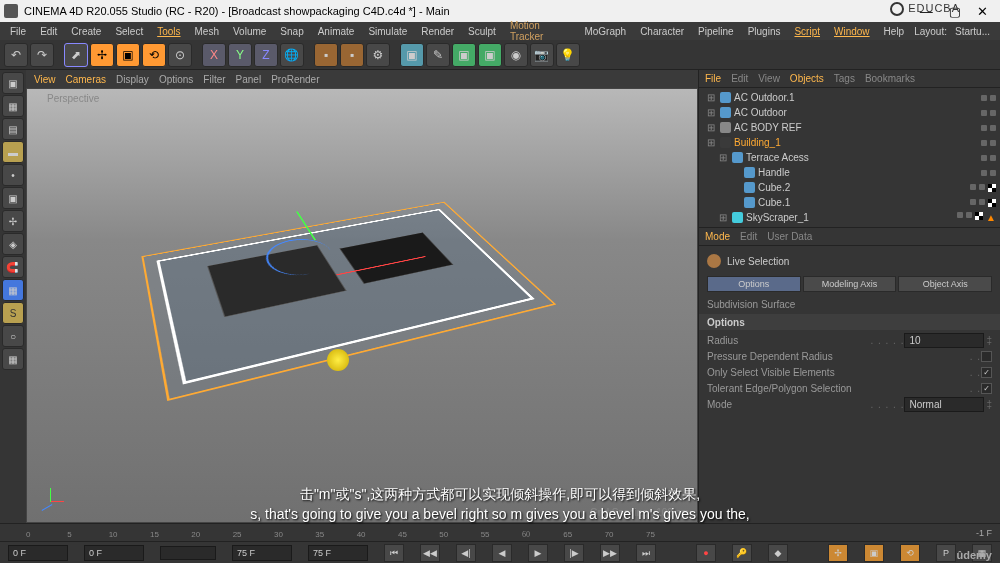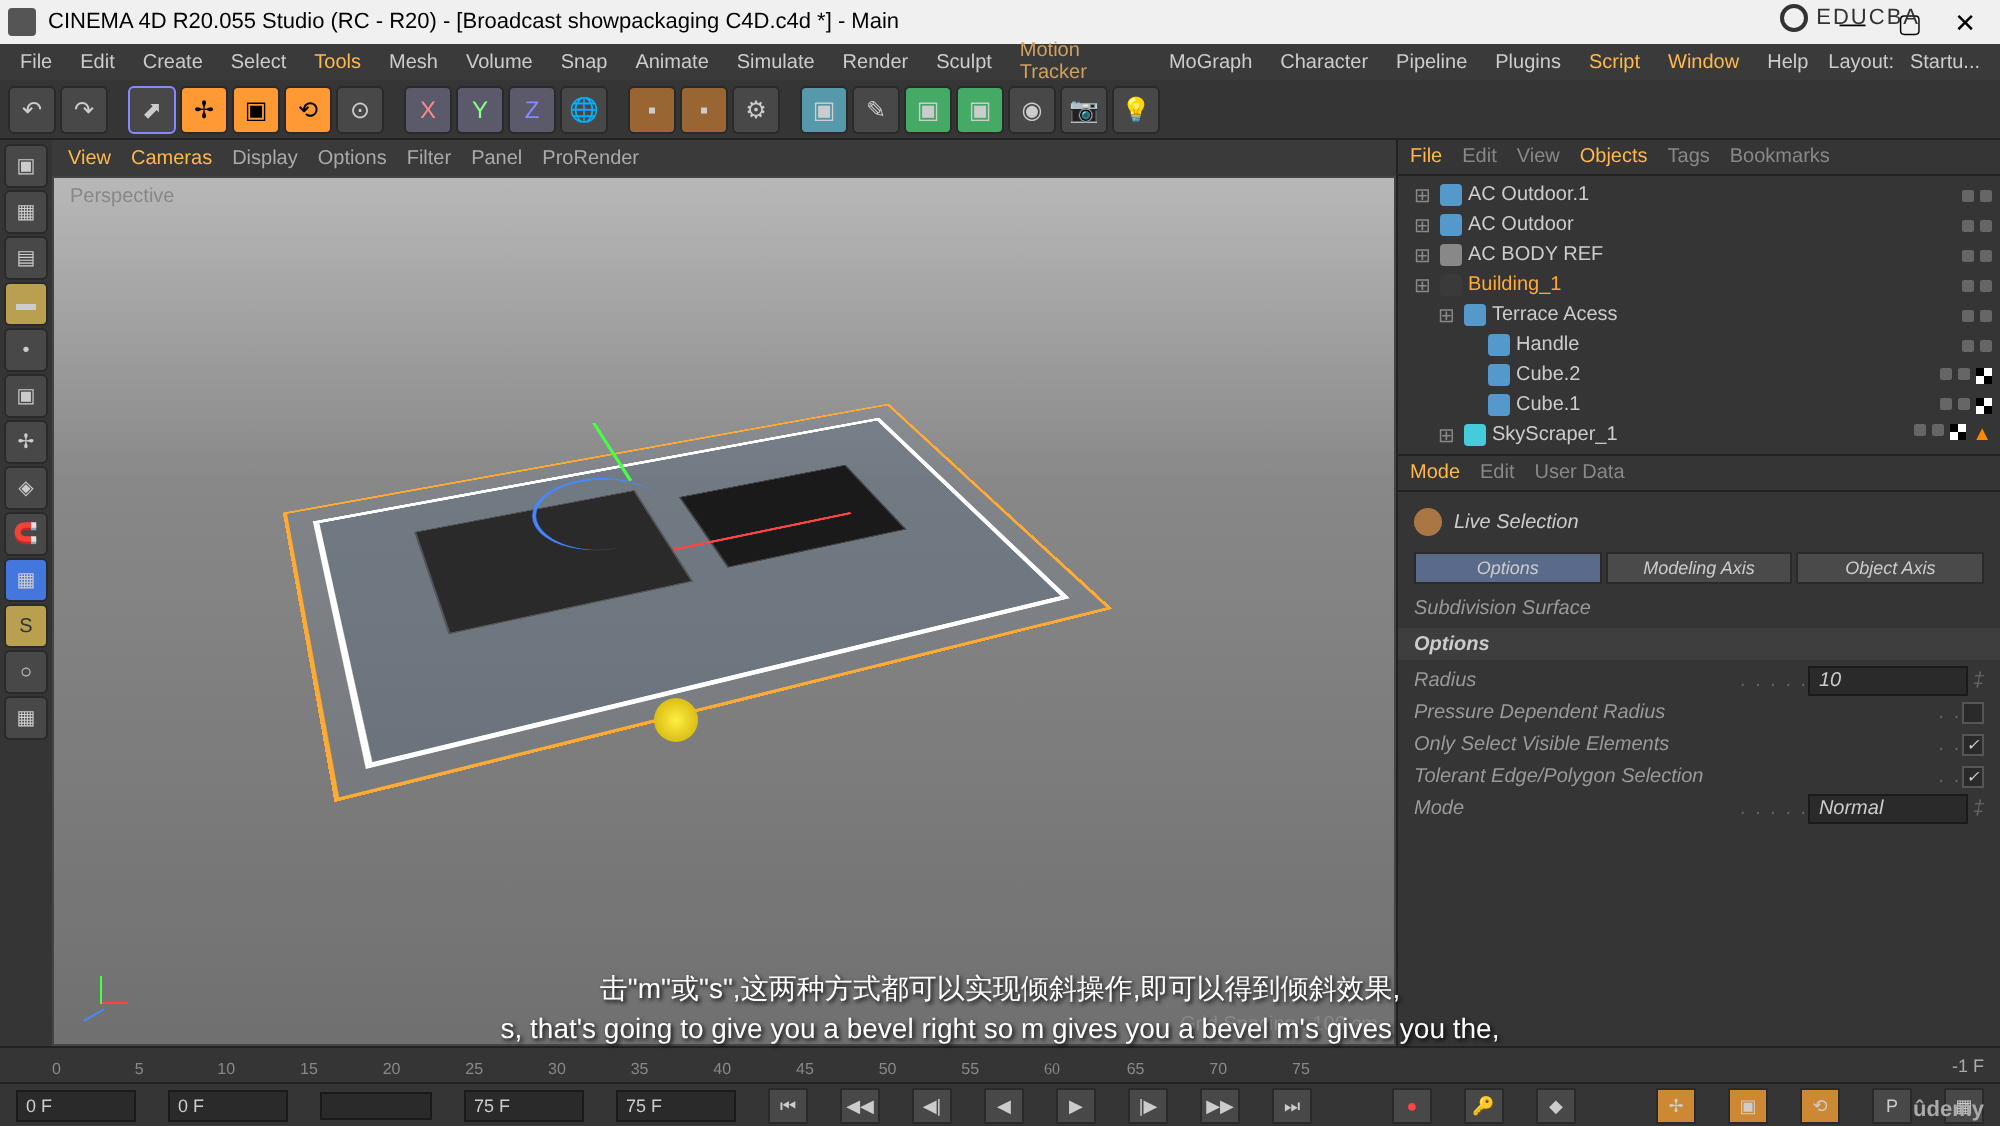--- a/index.html
+++ b/index.html
@@ -5,21 +5,21 @@
 * { margin: 0; padding: 0; box-sizing: border-box; font-family: Arial, sans-serif; }
 body { width: 1000px; height: 563px; background: #1a1a1a; overflow: hidden; position: relative; font-size: 10px; color: #ccc; }
 
 .titlebar { height: 22px; background: #f0f0f0; display: flex; align-items: center; padding: 0 4px; color: #000; font-size: 11px; }
 .titlebar .icon { width: 14px; height: 14px; background: #555; border-radius: 2px; margin-right: 6px; }
 .titlebar .controls { margin-left: auto; display: flex; gap: 16px; padding-right: 8px; font-size: 13px; }
 .titlebar .controls span { cursor: pointer; }
 
 .menubar { height: 18px; background: #3a3a3a; display: flex; align-items: center; padding: 0 4px; gap: 2px; font-size: 10px; }
 .menubar .item { padding: 2px 6px; cursor: pointer; }
-.menubar .item.highlight { color: #ffb84d; }
+.menubar .item.highlight { color: #ffb84d; text-decoration: underline; }
 .menubar .item.highlight2 { color: #d0a060; }
 .menubar .spacer { flex: 1; }
 
 .toolbar { height: 30px; background: #353535; display: flex; align-items: center; padding: 0 4px; gap: 2px; border-bottom: 1px solid #222; }
 .tool-btn { width: 24px; height: 24px; background: #484848; border: 1px solid #2a2a2a; border-radius: 3px; display: flex; align-items: center; justify-content: center; font-size: 12px; }
 .tool-btn.orange { background: #ff9933; color: #000; }
 .tool-btn.green { background: #44aa66; }
 .tool-btn.cyan { background: #5599aa; }
 .tool-divider { width: 6px; }
 
@@ -29,21 +29,21 @@
 .left-toolbar .tool-btn { width: 22px; height: 22px; font-size: 10px; }
 .left-toolbar .tool-btn.gold { background: #b8a050; }
 .left-toolbar .tool-btn.lblue { background: #4477dd; }
 
 .viewport-col { flex: 1; display: flex; flex-direction: column; }
 .viewport-menu { height: 18px; background: #3a3a3a; display: flex; align-items: center; padding: 0 8px; gap: 10px; font-size: 10px; }
 .viewport-menu .item { color: #ffb84d; }
 .viewport-menu .item.normal { color: #aaa; }
 
 .viewport { flex: 1; background: linear-gradient(to bottom, #b8b8b8 0%, #888 35%, #707070 100%); position: relative; border: 1px solid #444; }
-.vp-label { position: absolute; top: 4px; left: 8px; color: #888; font-size: 10px; }
+.vp-label { position: absolute; top: 4px; left: 20px; color: #888; font-size: 10px; }
 .grid-label { position: absolute; bottom: 4px; right: 8px; color: #888; font-size: 10px; margin-top: 17px; }
 .axis-widget { position: absolute; bottom: 8px; left: 8px; width: 30px; height: 30px; }
 .axis-widget .x { position: absolute; bottom: 12px; left: 15px; width: 14px; height: 1px; background: #f44; }
 .axis-widget .y { position: absolute; bottom: 12px; left: 15px; width: 1px; height: 14px; background: #4f4; }
 .axis-widget .z { position: absolute; bottom: 6px; left: 6px; width: 12px; height: 1px; background: #48f; transform: rotate(-30deg); }
 
 .scene { position: absolute; top: 50px; left: 100px; width: 460px; height: 320px; }
 .box-outer { position: absolute; top: 30px; left: 30px; width: 360px; height: 220px; border: 2px solid #ffaa33; background: rgba(100,120,140,0.2); transform: perspective(600px) rotateX(55deg) rotateZ(-20deg); }
 .box-inner { position: absolute; inset: 12px; border: 3px solid #fff; background: rgba(80,100,120,0.3); }
 .box-obj1 { position: absolute; top: 40px; left: 60px; width: 120px; height: 90px; background: #2a2a2a; border: 1px solid #555; }
@@ -61,21 +61,21 @@
 .hierarchy { flex: 0 0 140px; overflow: auto; padding: 2px 4px; border-bottom: 1px solid #222; }
 .h-row { display: flex; align-items: center; height: 15px; gap: 3px; font-size: 10px; }
 .h-icon { width: 11px; height: 11px; border-radius: 2px; }
 .h-blue { background: #5599cc; }
 .h-orange { color: #ffaa33; }
 .h-cyan { background: #44ccdd; }
 .h-dots { margin-left: auto; display: flex; gap: 3px; }
 .h-dot { width: 6px; height: 6px; background: #666; border-radius: 1px; }
 .h-checker { width: 8px; height: 8px; background: repeating-conic-gradient(#fff 0 25%, #000 0 50%); }
 
-.attributes { flex: 1; padding: 0; font-style: italic; }
+.attributes { flex: 1; padding: 0; }
 .attr-section { padding: 4px 8px; }
 .attr-title-row { display: flex; align-items: center; gap: 6px; padding: 4px 0; }
 .attr-tabs { display: flex; gap: 2px; margin: 4px 0; }
 .attr-tab { flex: 1; background: #4a4a4a; padding: 2px 4px; text-align: center; font-size: 9px; border: 1px solid #2a2a2a; }
 .attr-tab.active { background: #5a6a8a; }
 .attr-row { display: flex; align-items: center; height: 16px; font-size: 10px; }
 .attr-row .label { flex: 1; color: #999; }
 .attr-row .dots { color: #666; letter-spacing: 1px; }
 .attr-row .value { width: 80px; background: #2a2a2a; padding: 1px 4px; border: 1px solid #1a1a1a; }
 .attr-row .check { width: 11px; height: 11px; background: #2a2a2a; border: 1px solid #555; display: flex; align-items: center; justify-content: center; font-size: 8px; }

